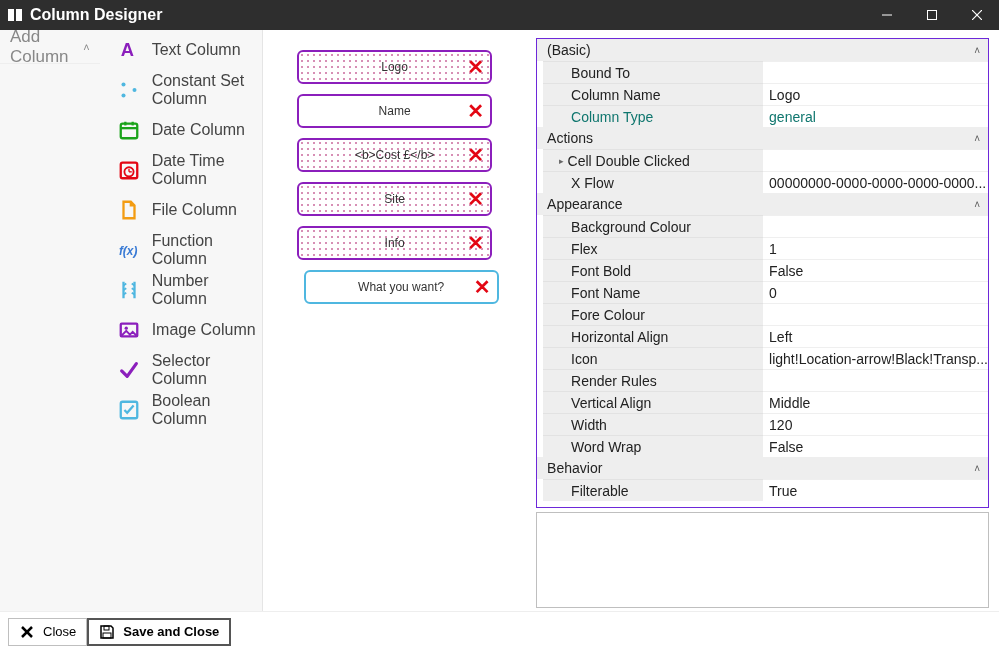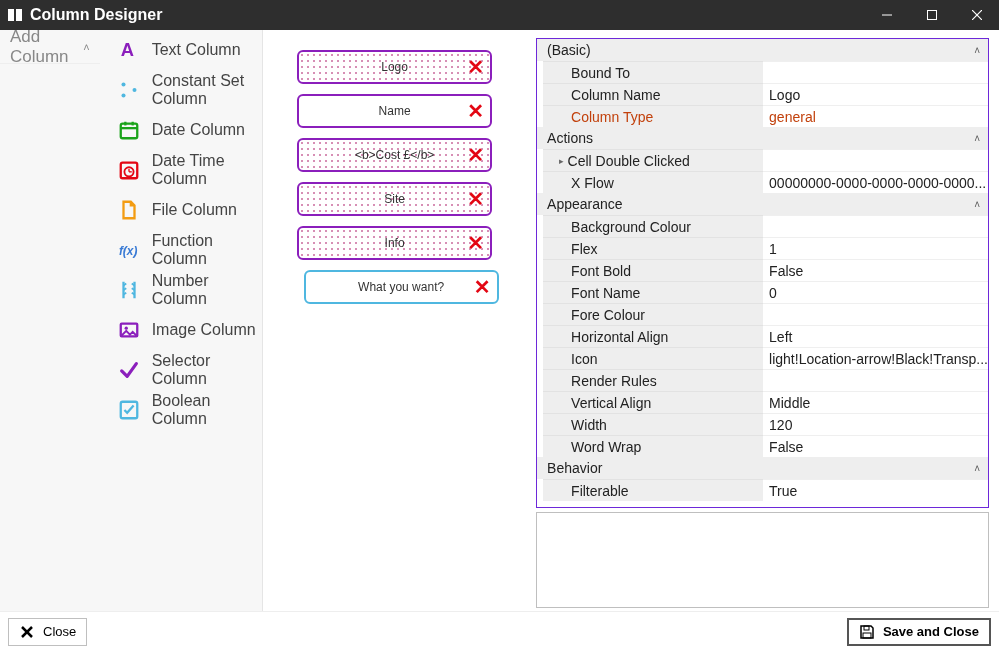--- a/index.html
+++ b/index.html
@@ -35,26 +35,26 @@
 .gridwrap { border: 1px solid #6d28d9; height: 470px; display: flex; flex-direction: column; overflow: hidden; position: relative; }
 .gridscroll { overflow-y: scroll; flex: 1; }
 .gridscroll::-webkit-scrollbar { width: 17px; }
 .gridscroll::-webkit-scrollbar-track { background: #efefef; }
 .gridscroll::-webkit-scrollbar-thumb { background: #c0c0c0; }
 .gcat { height: 22px; display: flex; align-items: center; font-size: 14px; background: #eeeeee; color: #222; padding-left: 10px; position: relative; }
 .gcat .collapse { position: absolute; right: 8px; font-size: 10px; color: #555; }
 .grow { height: 22px; display: flex; font-size: 14px; }
 .grow .k { width: 220px; padding-left: 28px; background: #eeeeee; color: #222; display: flex; align-items: center; border-top: 1px solid #e2e2e2; margin-left: 6px; }
 .grow .v { flex: 1; padding-left: 6px; display: flex; align-items: center; color: #222; border-top: 1px solid #efefef; overflow: hidden; text-overflow: ellipsis; white-space: nowrap; }
-.grow.readonly .k, .grow.readonly .v { color: #c2410c; }
+.grow.readonly .k, .grow.readonly .v { color: #0f766e; }
 .grow .k.expand::before { content: "▸"; font-size: 9px; margin-right: 4px; color: #666; margin-left: -12px; }
 .desc { border: 1px solid #bfbfbf; height: 96px; }
 
 
-.footer { height: 40px; border-top: 1px solid #eee; display: flex; align-items: center; justify-content: space-between; padding: 0 8px; }
+.footer { height: 40px; border-top: 1px solid #eee; display: flex; align-items: center; justify-content: flex-start; padding: 0 8px; }
 .btn { border: 1px solid #bfbfbf; background: #fff; height: 28px; padding: 0 10px; display: flex; align-items: center; gap: 8px; font-size: 13px; cursor: pointer; }
 .btn.strong { border: 2px solid #555; font-weight: bold; }
 .btn-icon { width: 16px; height: 16px; display: inline-flex; align-items: center; justify-content: center; }
 
 
 svg { display: block; }
 </style>
 </head>
 <body>
 

